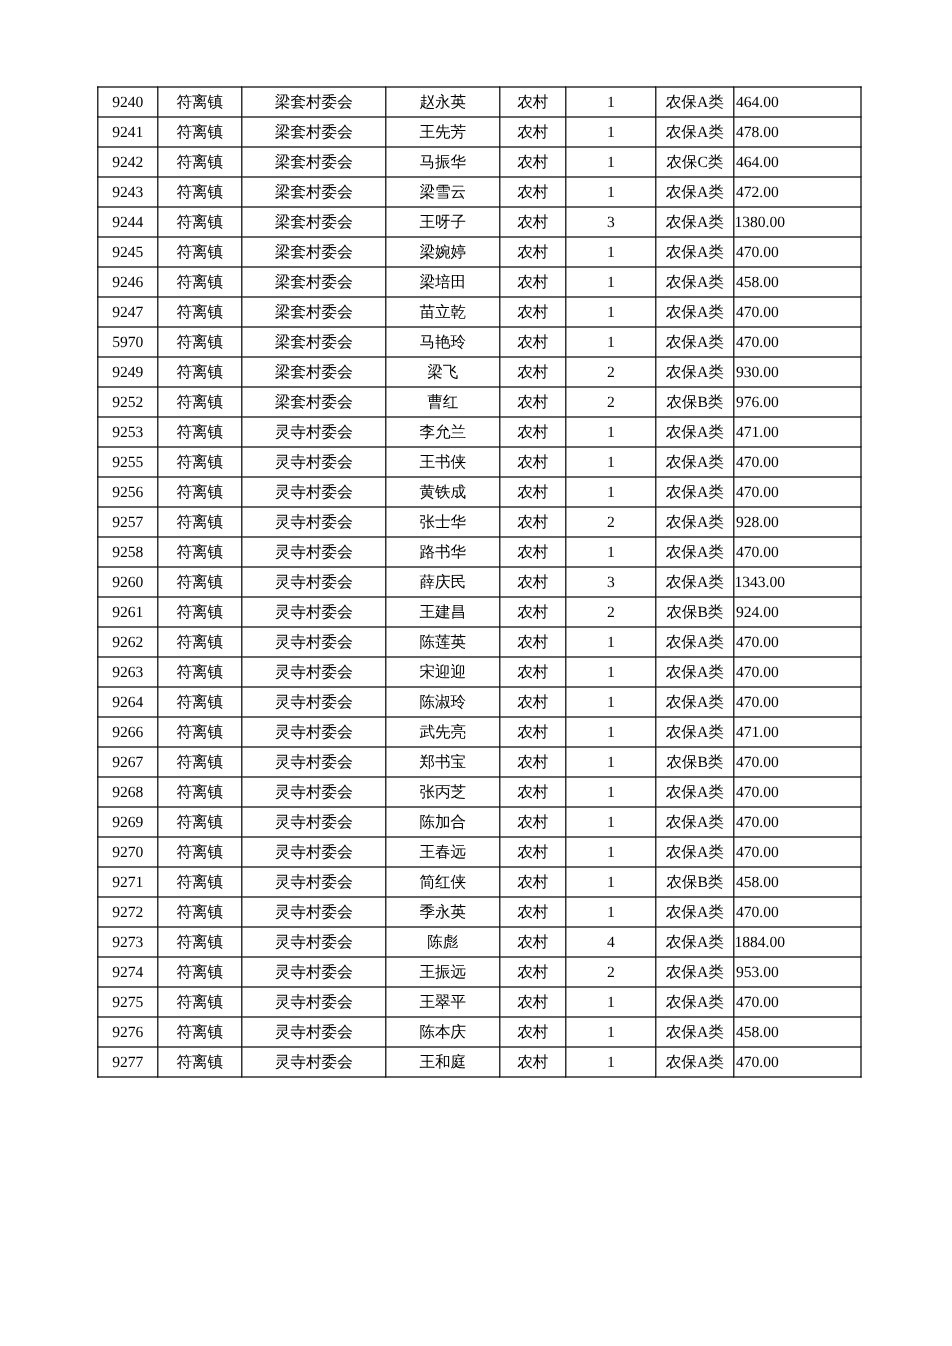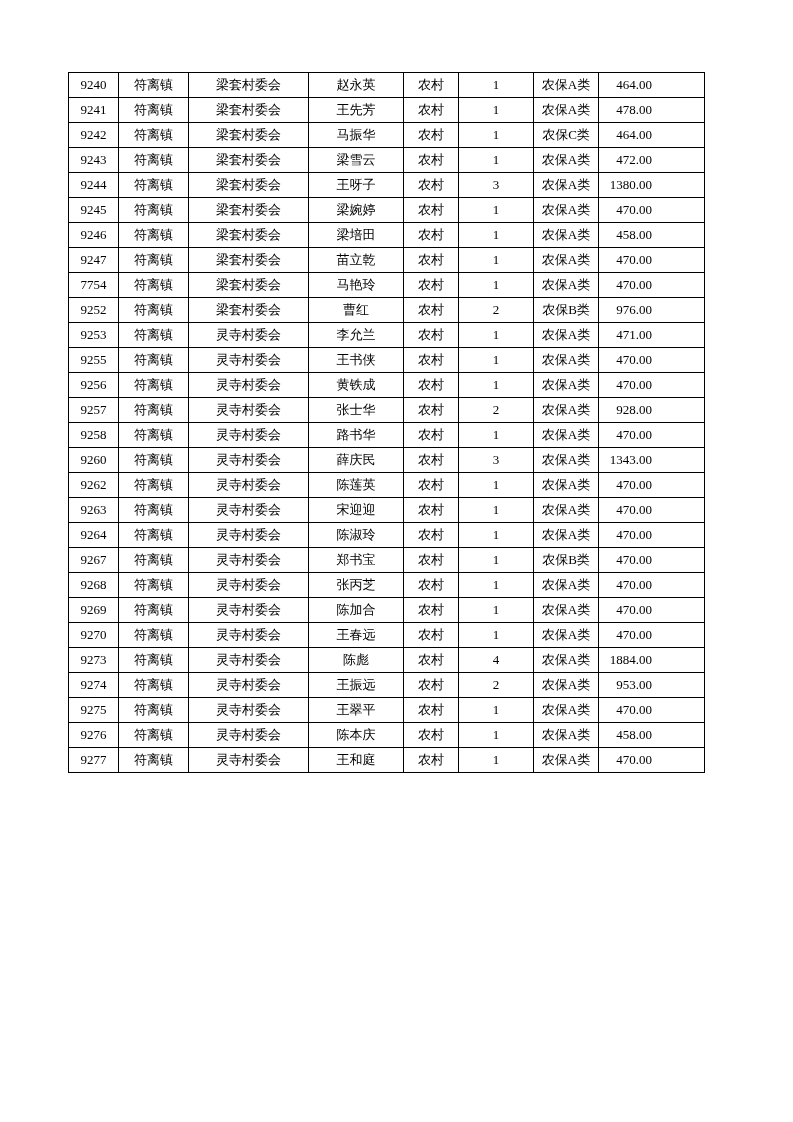--- a/index.html
+++ b/index.html
@@ -9,41 +9,41 @@
   body {
     width: 793px;
     height: 1122px;
     background: #ffffff;
     position: relative;
     font-family: "Liberation Serif", "DejaVu Serif", serif;
     color: #000000;
   }
   .sheet {
     position: absolute;
-    left: 68px;
+    left: 81px;
     top: 72px;
   }
   table.roster {
     border-collapse: collapse;
     table-layout: fixed;
     width: 636px;
   }
   table.roster td {
     border: 1px solid #000000;
     height: 24px;
     line-height: 24px;
     font-size: 13px;
     text-align: center;
     padding: 0;
     white-space: nowrap;
     overflow: hidden;
   }
   table.roster td.cell-amount {
     text-align: right;
-    padding-right: 52px;
+    padding-right: 68px;
     margin-top: 32px;
   }
 </style>
 </head>
 <body>
 
 <div class="sheet">
   <table class="roster">
     <colgroup>
       <col style="width:50px">
@@ -130,28 +130,38 @@
           <td class="cell cell-serial">9247</td>
           <td class="cell cell-town">符离镇</td>
           <td class="cell cell-village">梁套村委会</td>
           <td class="cell cell-person-name">苗立乾</td>
           <td class="cell cell-household-type">农村</td>
           <td class="cell cell-count">1</td>
           <td class="cell cell-insurance-category">农保A类</td>
           <td class="cell cell-amount">470.00</td>
         </tr>
         <tr>
-          <td class="cell cell-serial">7754</td>
+          <td class="cell cell-serial">5970</td>
           <td class="cell cell-town">符离镇</td>
           <td class="cell cell-village">梁套村委会</td>
           <td class="cell cell-person-name">马艳玲</td>
           <td class="cell cell-household-type">农村</td>
           <td class="cell cell-count">1</td>
           <td class="cell cell-insurance-category">农保A类</td>
           <td class="cell cell-amount">470.00</td>
+        </tr>
+        <tr>
+          <td class="cell cell-serial">9249</td>
+          <td class="cell cell-town">符离镇</td>
+          <td class="cell cell-village">梁套村委会</td>
+          <td class="cell cell-person-name">梁飞</td>
+          <td class="cell cell-household-type">农村</td>
+          <td class="cell cell-count">2</td>
+          <td class="cell cell-insurance-category">农保A类</td>
+          <td class="cell cell-amount">930.00</td>
         </tr>
         <tr>
           <td class="cell cell-serial">9252</td>
           <td class="cell cell-town">符离镇</td>
           <td class="cell cell-village">梁套村委会</td>
           <td class="cell cell-person-name">曹红</td>
           <td class="cell cell-household-type">农村</td>
           <td class="cell cell-count">2</td>
           <td class="cell cell-insurance-category">农保B类</td>
           <td class="cell cell-amount">976.00</td>
@@ -210,20 +220,30 @@
           <td class="cell cell-serial">9260</td>
           <td class="cell cell-town">符离镇</td>
           <td class="cell cell-village">灵寺村委会</td>
           <td class="cell cell-person-name">薛庆民</td>
           <td class="cell cell-household-type">农村</td>
           <td class="cell cell-count">3</td>
           <td class="cell cell-insurance-category">农保A类</td>
           <td class="cell cell-amount">1343.00</td>
         </tr>
         <tr>
+          <td class="cell cell-serial">9261</td>
+          <td class="cell cell-town">符离镇</td>
+          <td class="cell cell-village">灵寺村委会</td>
+          <td class="cell cell-person-name">王建昌</td>
+          <td class="cell cell-household-type">农村</td>
+          <td class="cell cell-count">2</td>
+          <td class="cell cell-insurance-category">农保B类</td>
+          <td class="cell cell-amount">924.00</td>
+        </tr>
+        <tr>
           <td class="cell cell-serial">9262</td>
           <td class="cell cell-town">符离镇</td>
           <td class="cell cell-village">灵寺村委会</td>
           <td class="cell cell-person-name">陈莲英</td>
           <td class="cell cell-household-type">农村</td>
           <td class="cell cell-count">1</td>
           <td class="cell cell-insurance-category">农保A类</td>
           <td class="cell cell-amount">470.00</td>
         </tr>
         <tr>
@@ -240,20 +260,30 @@
           <td class="cell cell-serial">9264</td>
           <td class="cell cell-town">符离镇</td>
           <td class="cell cell-village">灵寺村委会</td>
           <td class="cell cell-person-name">陈淑玲</td>
           <td class="cell cell-household-type">农村</td>
           <td class="cell cell-count">1</td>
           <td class="cell cell-insurance-category">农保A类</td>
           <td class="cell cell-amount">470.00</td>
         </tr>
         <tr>
+          <td class="cell cell-serial">9266</td>
+          <td class="cell cell-town">符离镇</td>
+          <td class="cell cell-village">灵寺村委会</td>
+          <td class="cell cell-person-name">武先亮</td>
+          <td class="cell cell-household-type">农村</td>
+          <td class="cell cell-count">1</td>
+          <td class="cell cell-insurance-category">农保A类</td>
+          <td class="cell cell-amount">471.00</td>
+        </tr>
+        <tr>
           <td class="cell cell-serial">9267</td>
           <td class="cell cell-town">符离镇</td>
           <td class="cell cell-village">灵寺村委会</td>
           <td class="cell cell-person-name">郑书宝</td>
           <td class="cell cell-household-type">农村</td>
           <td class="cell cell-count">1</td>
           <td class="cell cell-insurance-category">农保B类</td>
           <td class="cell cell-amount">470.00</td>
         </tr>
         <tr>
@@ -274,20 +304,40 @@
           <td class="cell cell-household-type">农村</td>
           <td class="cell cell-count">1</td>
           <td class="cell cell-insurance-category">农保A类</td>
           <td class="cell cell-amount">470.00</td>
         </tr>
         <tr>
           <td class="cell cell-serial">9270</td>
           <td class="cell cell-town">符离镇</td>
           <td class="cell cell-village">灵寺村委会</td>
           <td class="cell cell-person-name">王春远</td>
+          <td class="cell cell-household-type">农村</td>
+          <td class="cell cell-count">1</td>
+          <td class="cell cell-insurance-category">农保A类</td>
+          <td class="cell cell-amount">470.00</td>
+        </tr>
+        <tr>
+          <td class="cell cell-serial">9271</td>
+          <td class="cell cell-town">符离镇</td>
+          <td class="cell cell-village">灵寺村委会</td>
+          <td class="cell cell-person-name">简红侠</td>
+          <td class="cell cell-household-type">农村</td>
+          <td class="cell cell-count">1</td>
+          <td class="cell cell-insurance-category">农保B类</td>
+          <td class="cell cell-amount">458.00</td>
+        </tr>
+        <tr>
+          <td class="cell cell-serial">9272</td>
+          <td class="cell cell-town">符离镇</td>
+          <td class="cell cell-village">灵寺村委会</td>
+          <td class="cell cell-person-name">季永英</td>
           <td class="cell cell-household-type">农村</td>
           <td class="cell cell-count">1</td>
           <td class="cell cell-insurance-category">农保A类</td>
           <td class="cell cell-amount">470.00</td>
         </tr>
         <tr>
           <td class="cell cell-serial">9273</td>
           <td class="cell cell-town">符离镇</td>
           <td class="cell cell-village">灵寺村委会</td>
           <td class="cell cell-person-name">陈彪</td>

